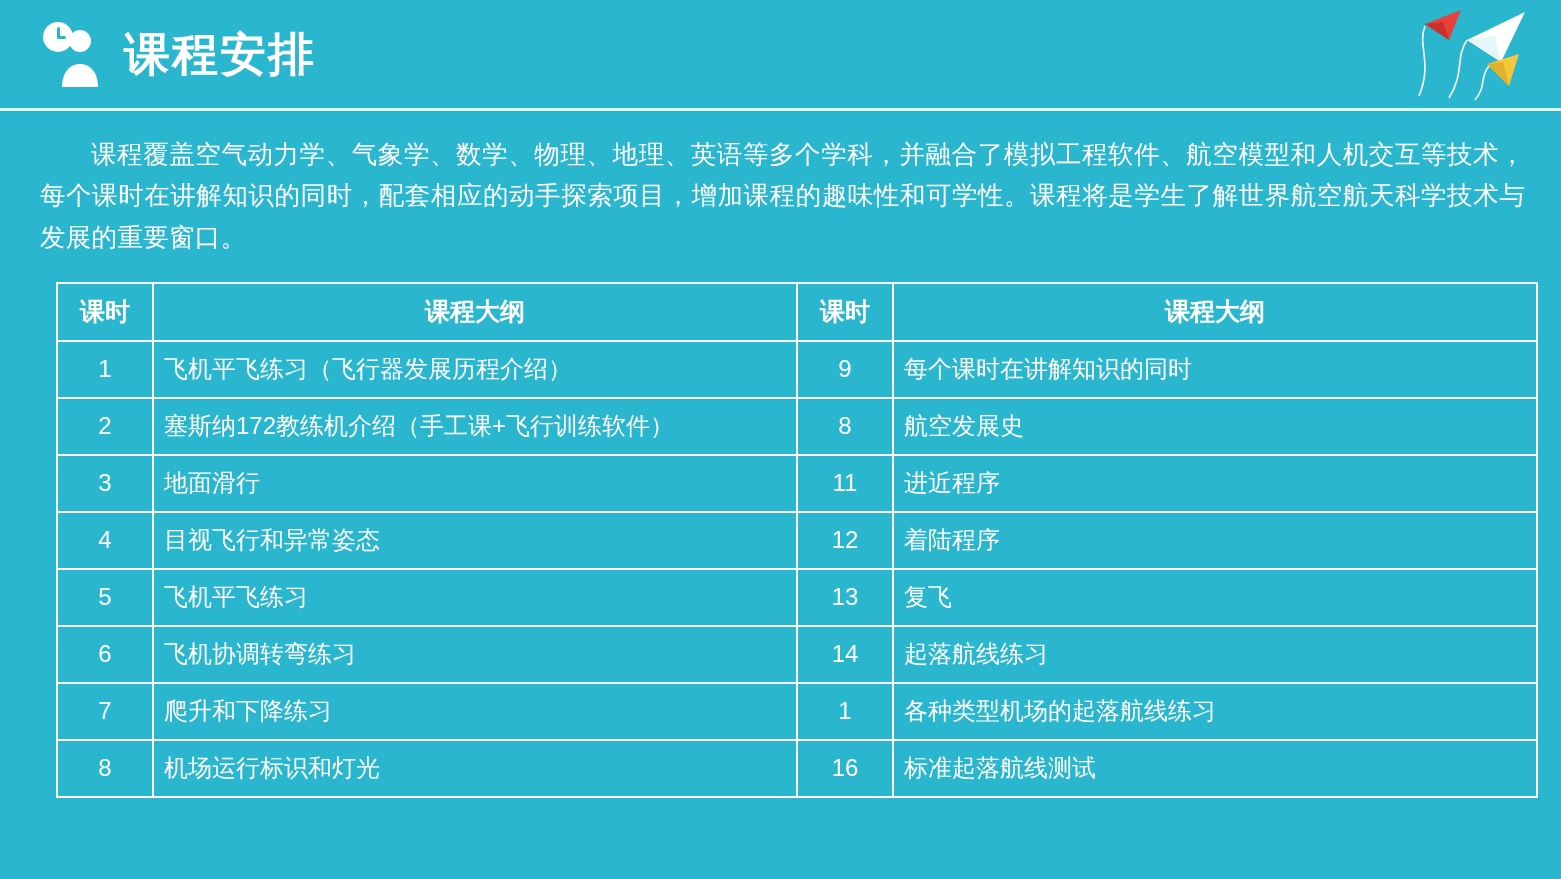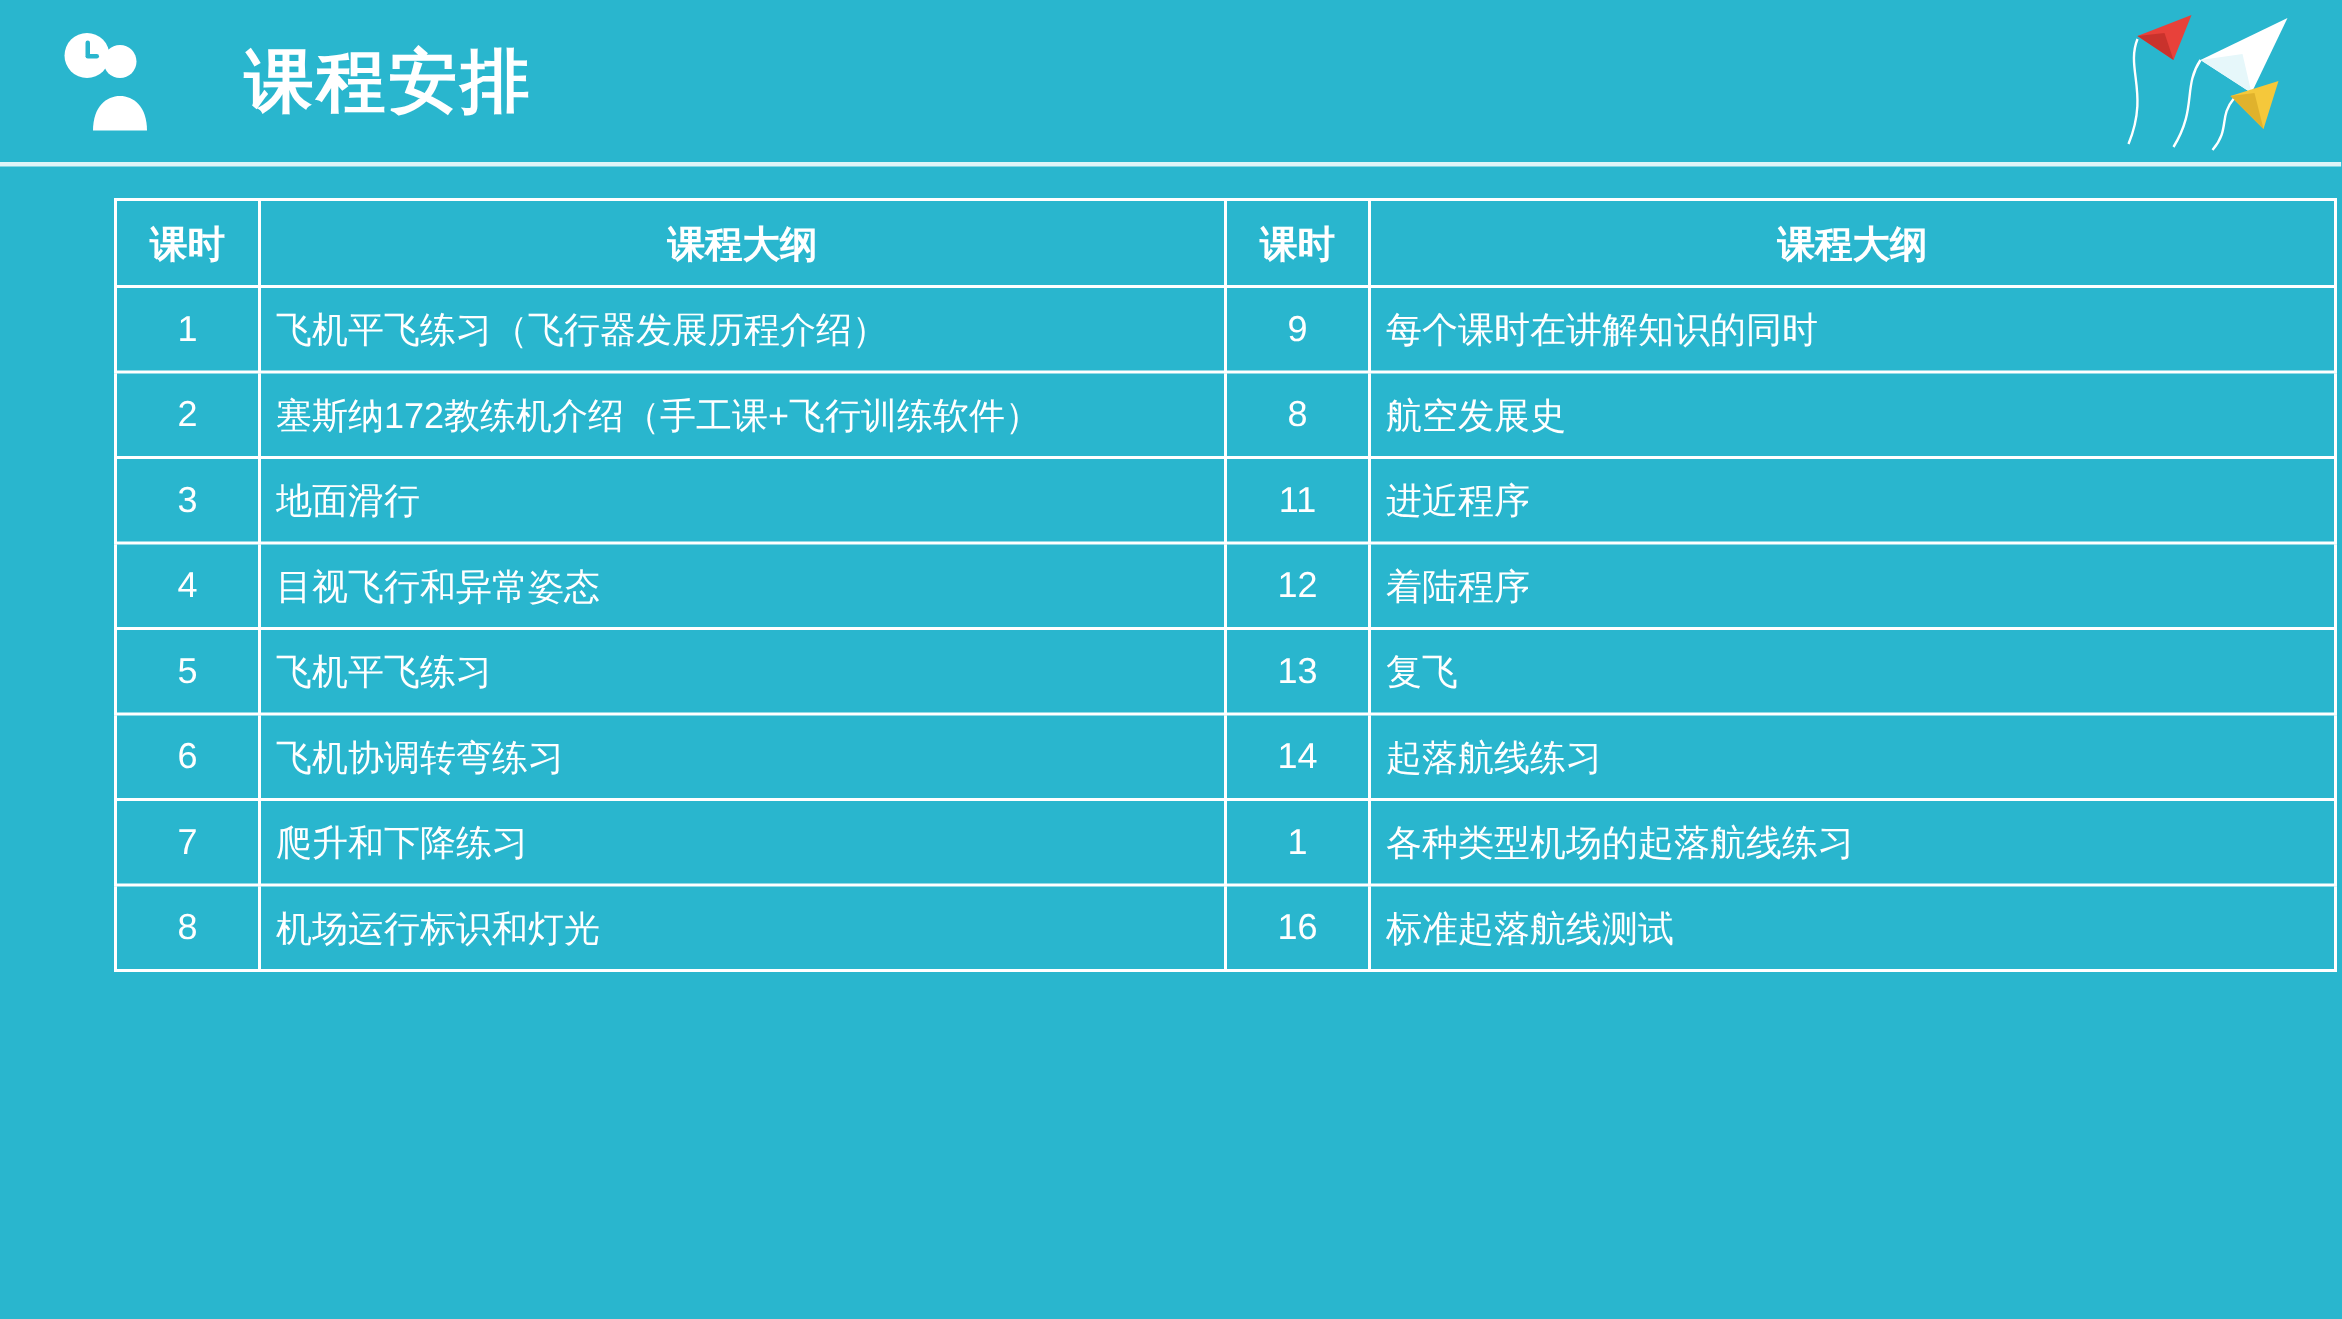--- a/index.html
+++ b/index.html
@@ -20,21 +20,20 @@
   }
 
   
   .header {
     position: relative;
     height: 108px;
     width: 100%;
     display: flex;
     align-items: center;
     padding-left: 32px;
-    gap: 39px;
   }
   .header-rule {
     position: absolute;
     left: 0;
     top: 108px;
     width: 100%;
     height: 3px;
     background: #ffffff;
     opacity: 0.85;
   }
@@ -67,21 +66,21 @@
     color: #ffffff;
     font-size: 25.5px;
     line-height: 1.62;
     text-align: justify;
     text-indent: 2em;
     letter-spacing: 0.3px;
   }
 
   
   .table-wrap {
-    margin: 24px 28px 0 76px;
+    margin: 24px 28px 0 56px;
   }
   table.schedule {
     border-collapse: collapse;
     width: 1481px;
     table-layout: fixed;
   }
   table.schedule th,
   table.schedule td {
     border: 2px solid #ffffff;
     color: #ffffff;
@@ -135,20 +134,21 @@
         <path d="M84 58 L106 80 L100 56 Z" fill="#e0b22c"></path>
 
         <path d="M22 20 C14 40 30 56 16 90" stroke="#ffffff" stroke-width="1.6" fill="none"></path>
         <path d="M64 34 C52 52 62 66 46 92" stroke="#ffffff" stroke-width="1.6" fill="none"></path>
         <path d="M86 60 C76 72 84 80 72 94" stroke="#ffffff" stroke-width="1.6" fill="none"></path>
       </svg>
     </span>
     <div class="header-rule"></div>
   </div>
 
+  <p class="intro">课程覆盖空气动力学、气象学、数学、物理、地理、英语等多个学科，并融合了模拟工程软件、航空模型和人机交互等技术，每个课时在讲解知识的同时，配套相应的动手探索项目，增加课程的趣味性和可学性。课程将是学生了解世界航空航天科学技术与发展的重要窗口。</p>
 
   <div class="table-wrap">
     <table class="schedule">
       <colgroup>
         <col class="c-num">
           <col class="c-topic">
           <col class="c-num">
           <col class="c-topic">
       </colgroup>
       <thead>

